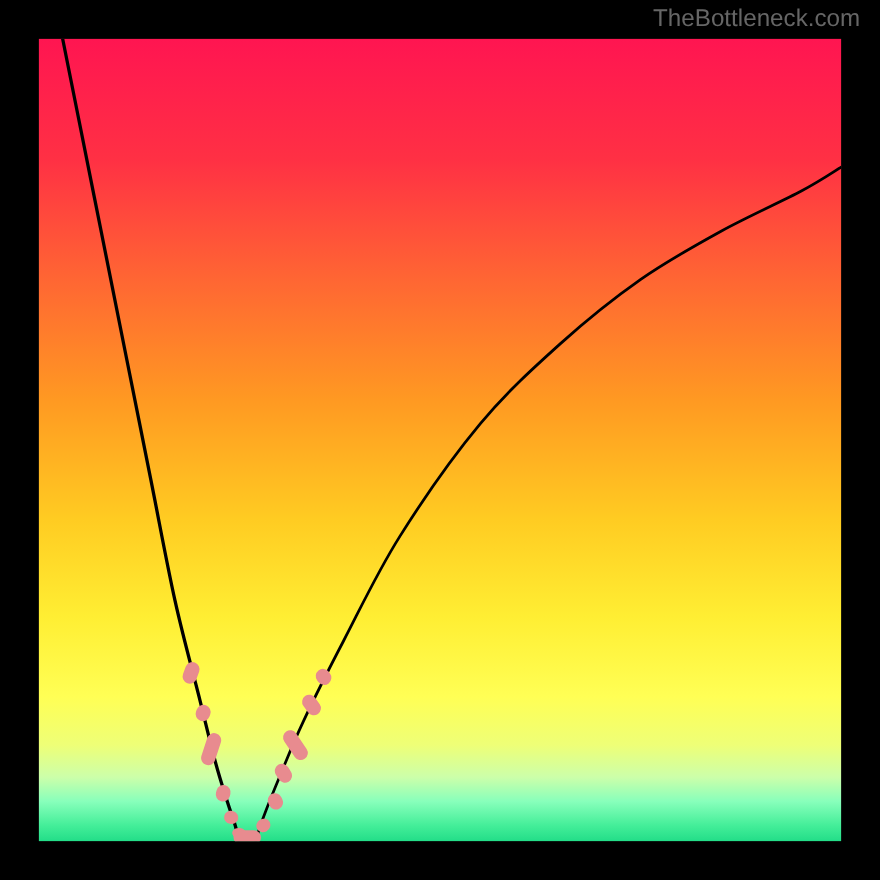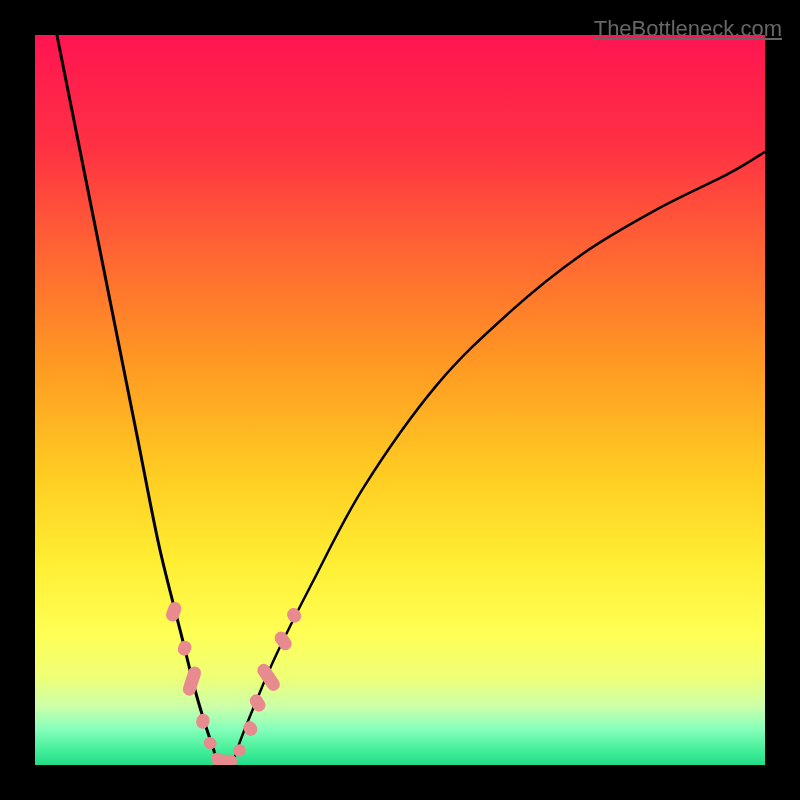--- a/index.html
+++ b/index.html
@@ -9,27 +9,26 @@
     }
     body {
       width: 800px;
       height: 800px;
       background: #000;
       position: relative;
       font-family: Arial, sans-serif;
     }
     .watermark {
       position: absolute;
-      top: 16px;
+      top: 4px;
       right: 18px;
       color: #666;
       font-size: 22px;
       font-weight: normal;
       z-index: 10;
-      text-decoration: underline;
     }
     .chart-container {
       position: absolute;
       top: 35px;
       left: 35px;
       width: 730px;
       height: 730px;
       overflow: hidden;
     }
     .gradient-bg {

